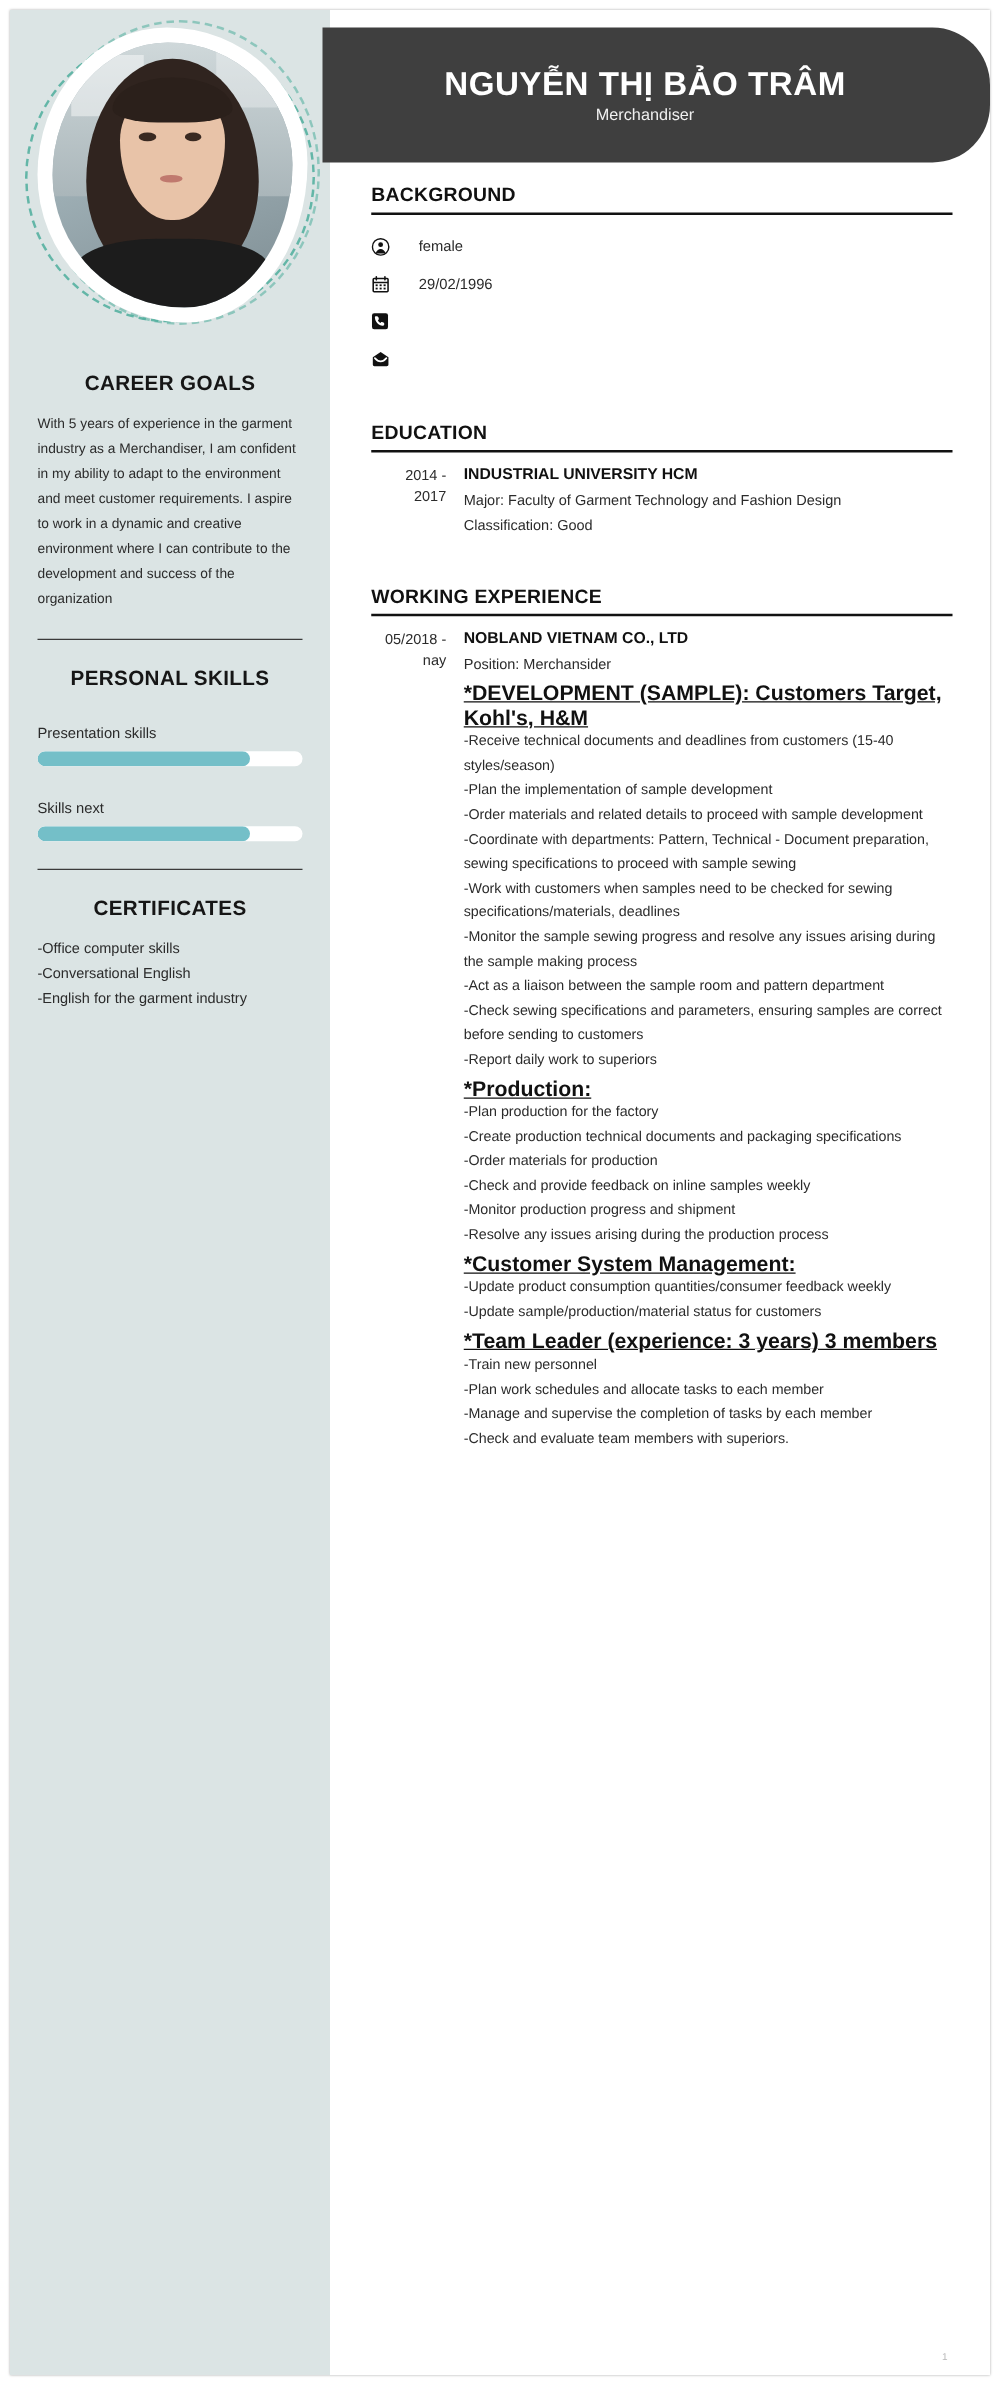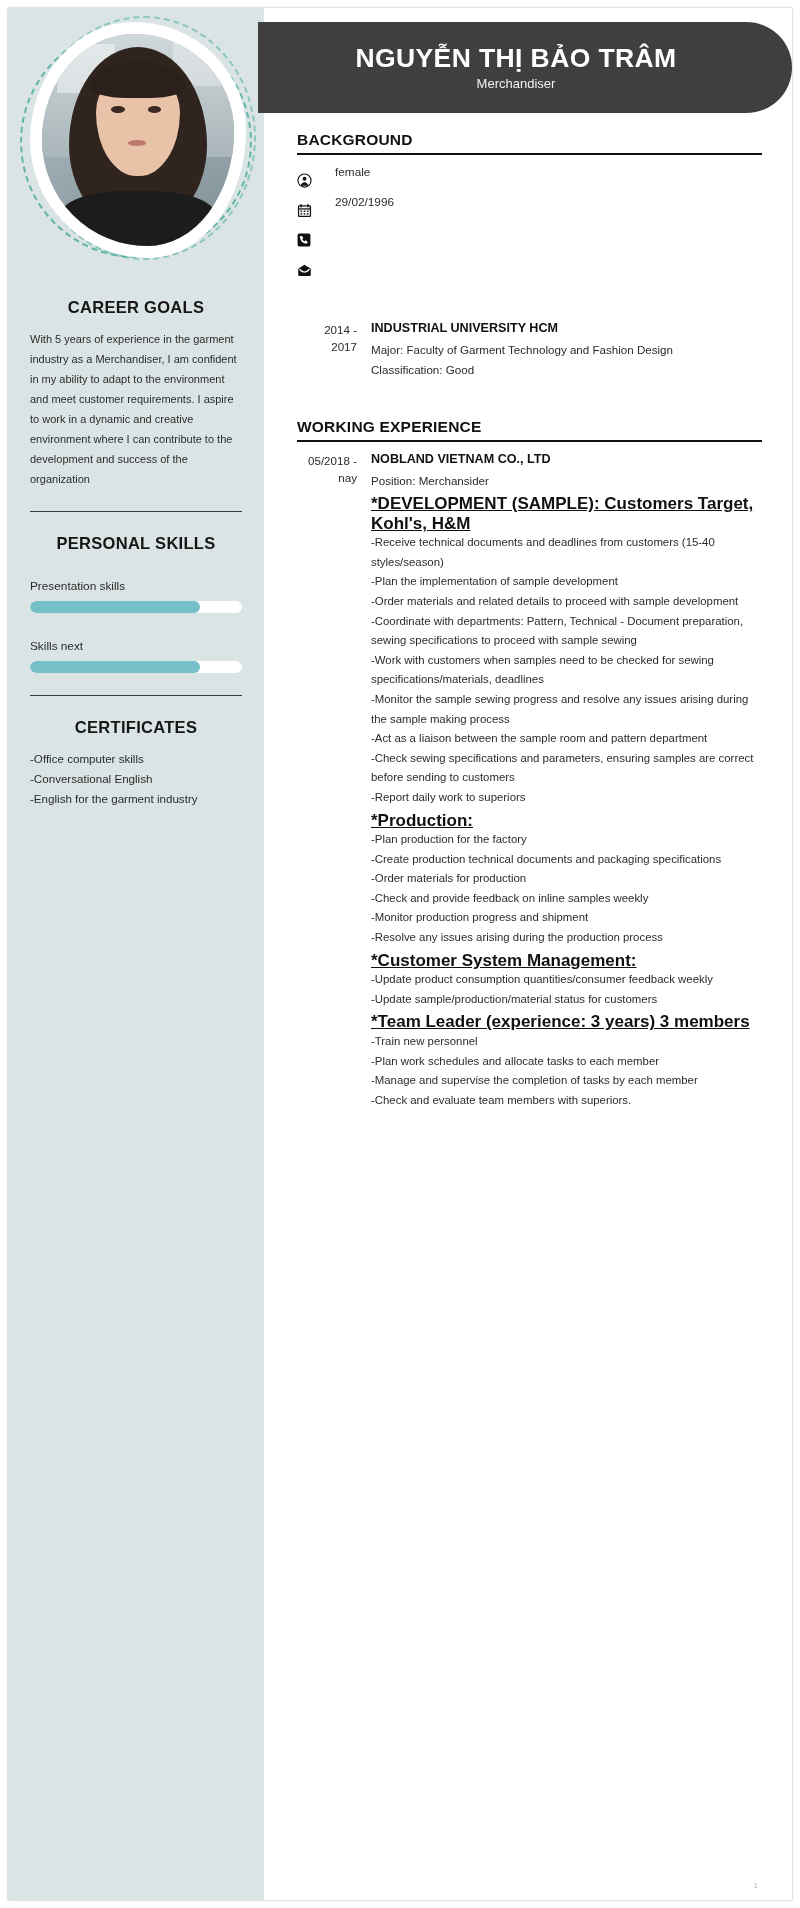--- a/index.html
+++ b/index.html
@@ -164,21 +164,21 @@
   
   .main {
     flex: 1 1 auto;
     position: relative;
     background: #ffffff;
     padding: 0;
   }
   .namebar {
     margin-top: 14px;
     margin-left: -6px;
-    height: 91px;
+    height: 108px;
     background: #3f3f3f;
     border-radius: 0 46px 46px 0;
     display: flex;
     flex-direction: column;
     align-items: center;
     justify-content: center;
     padding-right: 18px;
   }
   .name {
     color: #ffffff;
@@ -202,20 +202,21 @@
     padding-bottom: 4px;
     border-bottom: 2px solid #111;
     margin-bottom: 10px;
   }
   .sec-bg { margin-top: 18px; }
   .sec-edu { margin-top: 36px; }
   .sec-exp { margin-top: 38px; }
 
   .bg-row {
     display: flex;
+    align-items: center;
     min-height: 30px;
   }
   .bg-ico {
     width: 30px;
     flex: 0 0 30px;
     display: flex; align-items: center; justify-content: flex-start;
     color: #111;
   }
   .bg-ico svg { display: block; }
   .bg-val {
@@ -382,20 +383,21 @@
                   <path d="M2 9.2 12 2.6l10 6.6v9.4c0 1.2-.9 2.1-2.1 2.1H4.1C2.9 20.7 2 19.8 2 18.6V9.2z" fill="#111"></path>
                   <path d="M4.6 10.4c2 2.4 4.6 4.1 7.4 4.1s5.4-1.7 7.4-4.1" fill="none" stroke="#fff" stroke-width="2.1" stroke-linecap="round"></path>
                 </svg>
             </span>
             <span class="bg-val"></span>
           </div>
 
         </section>
 
         <section class="sec-edu">
+          <h2 class="sec-head">EDUCATION</h2>
           <div class="entry">
             <div class="entry-date">2014 - 2017</div>
             <div class="entry-body">
               <div class="entry-org">INDUSTRIAL UNIVERSITY HCM</div>
               <div class="entry-line">Major: Faculty of Garment Technology and Fashion Design</div>
               <div class="entry-line">Classification: Good</div>
             </div>
           </div>
         </section>
 

